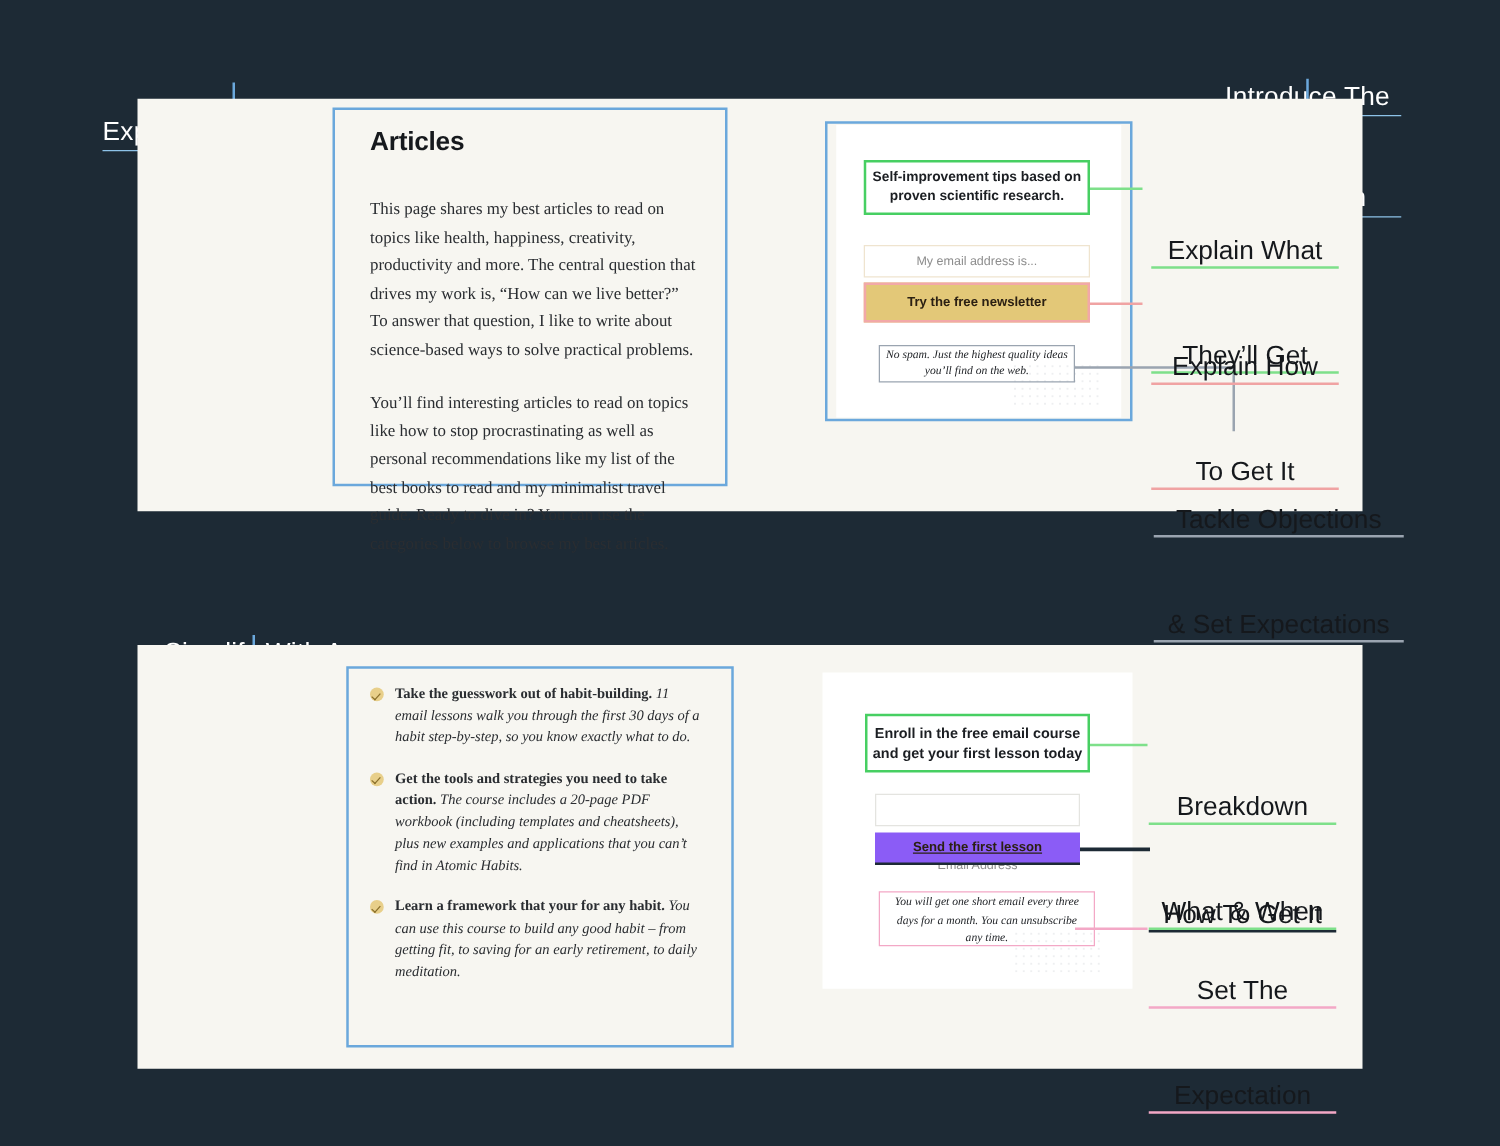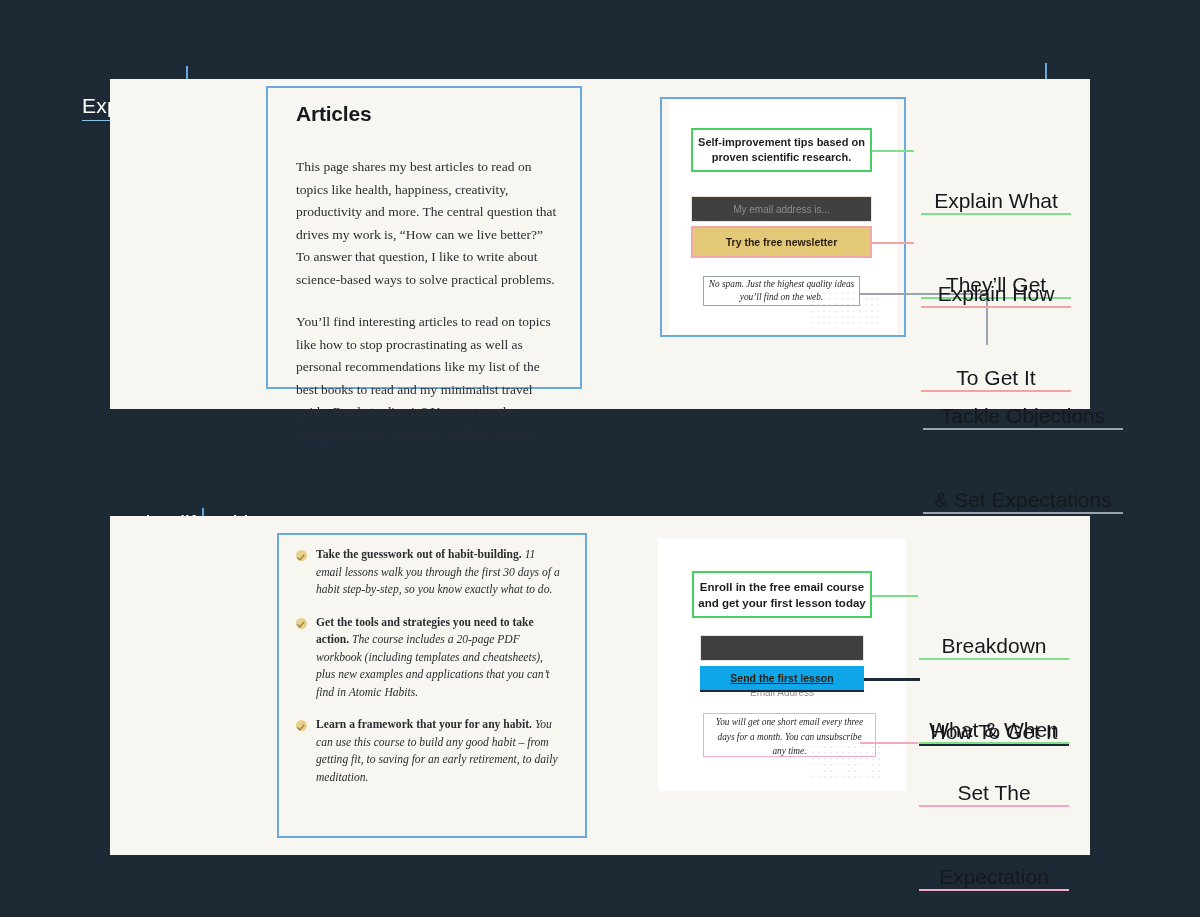--- a/index.html
+++ b/index.html
@@ -103,21 +103,21 @@
   
   .signup{position:absolute;background:#ffffff;}
   .hdrbox{
     position:absolute;box-sizing:border-box;
     display:flex;align-items:center;justify-content:center;
     text-align:center;
     font-family:"Liberation Sans",sans-serif;
     font-weight:700;color:#1b1e22;
     white-space:pre-line;
   }
-  .fieldbox{position:absolute;box-sizing:border-box;background:#404040;}
+  .fieldbox{position:absolute;box-sizing:border-box;background:#ffffff;}
   .fieldtxt{
     width:100%;text-align:center;
     font-family:"Liberation Sans",sans-serif;
     color:#8d8d8d;
   }
   .btnbox{
     position:absolute;box-sizing:border-box;
     display:flex;align-items:center;justify-content:center;
     font-family:"Liberation Sans",sans-serif;font-weight:700;color:#2b2012;
   }
@@ -137,20 +137,24 @@
 <body>
 
 <div class="stage">
 
   <div class="callout" style="left:82px;top:38px;">
     <span class="ln">Explain What’s Here</span>
   </div>
   <div class="conn v" style="left:186px;top:66px;height:177px;"></div>
   <div class="conn h" style="left:186px;top:241px;width:82px;"></div>
 
+  <div class="callout" style="left:971px;top:10px;width:150px;">
+    <span class="ln">Introduce The</span>
+    <span class="ln">Extension</span>
+  </div>
   <div class="conn v" style="left:1045px;top:63px;height:36px;"></div>
   <div class="conn h" style="left:905px;top:97px;width:142px;"></div>
 
   <div class="card" style="left:110px;top:79px;width:980px;height:330px;"></div>
 
   <div class="bluebox" style="left:266px;top:86px;width:316px;height:303px;"></div>
   <div style="position:absolute;left:296px;top:102px;width:262px;">
     <div class="article-h">Articles</div>
     <div class="article-p">This page shares my best articles to read on topics like health, happiness, creativity, productivity and more. The central question that drives my work is, “How can we live better?” To answer that question, I like to write about science-based ways to solve practical problems.</div>
     <div class="article-p">You’ll find interesting articles to read on topics like how to stop procrastinating as well as personal recommendations like my list of the best books to read and my minimalist travel guide. Ready to dive in? You can use the categories below to browse my best articles.</div>
@@ -221,21 +225,21 @@
   </div>
 
   <div class="hdrbox" style="left:692px;top:571px;width:180px;height:47px;border:2px solid #47cf62;font-size:11.5px;line-height:16px;">Enroll in the free email course
 and get your first lesson today</div>
   <div class="conn h greenl" style="left:872px;top:595px;width:46px;"></div>
 
   <div class="fieldbox" style="left:700px;top:635px;width:164px;height:26px;border:1px solid #e4e4e0;">
     <div class="fieldtxt" style="font-size:10px;line-height:26px;margin-top:44px;">Email Address</div>
   </div>
 
-  <div class="btnbox" style="left:700px;top:666px;width:164px;height:26px;background:#0ea5e9;border-bottom:2.5px solid #1d2a35;font-size:10.5px;text-decoration:underline;">Send the first lesson</div>
+  <div class="btnbox" style="left:700px;top:666px;width:164px;height:26px;background:#8b5cf6;border-bottom:2.5px solid #1d2a35;font-size:10.5px;text-decoration:underline;">Send the first lesson</div>
   <div class="conn h darkl" style="left:864px;top:678px;width:56px;height:2.5px;"></div>
 
   <div class="disc" style="left:703px;top:713px;width:173px;height:44px;border:1.5px solid #f3a8c6;font-size:9.3px;line-height:14.5px;padding-top:1px;">You will get one short email every three
 days for a month. You can unsubscribe
 any time.</div>
   <div class="conn h pinkl" style="left:860px;top:742px;width:58px;"></div>
 
   <div class="anno green" style="left:919px;top:576px;width:150px;">
     <span class="ln">Breakdown</span>
     <span class="ln">What &amp; When</span>

